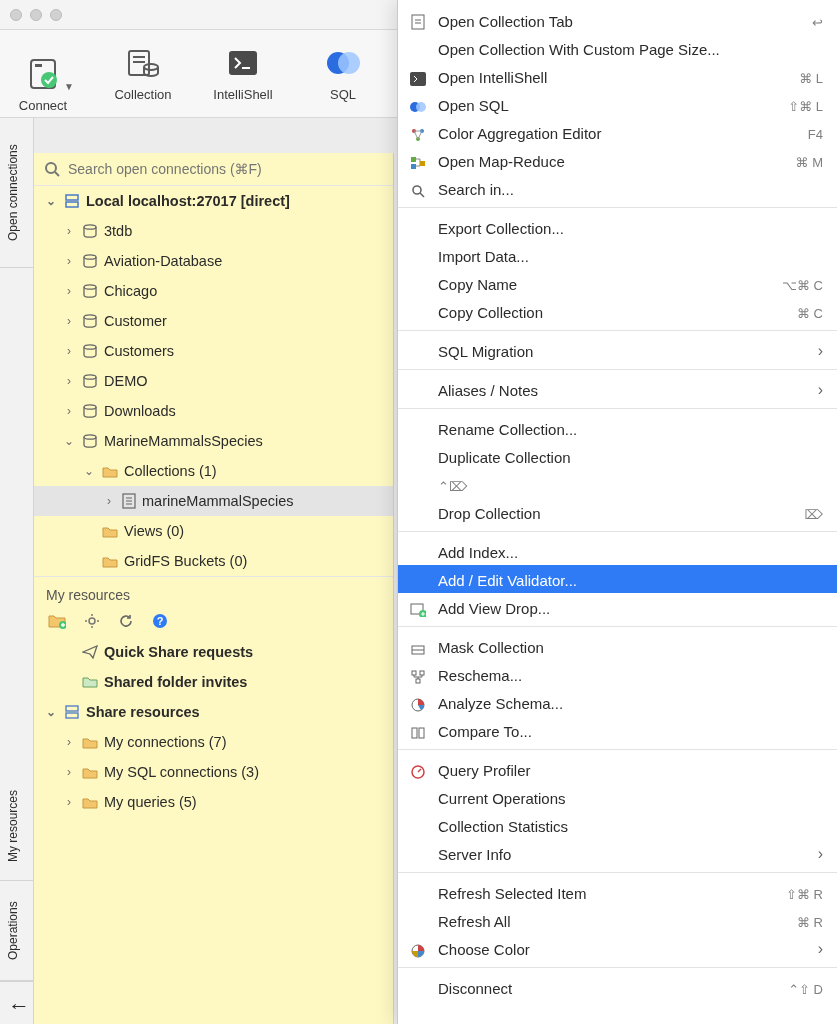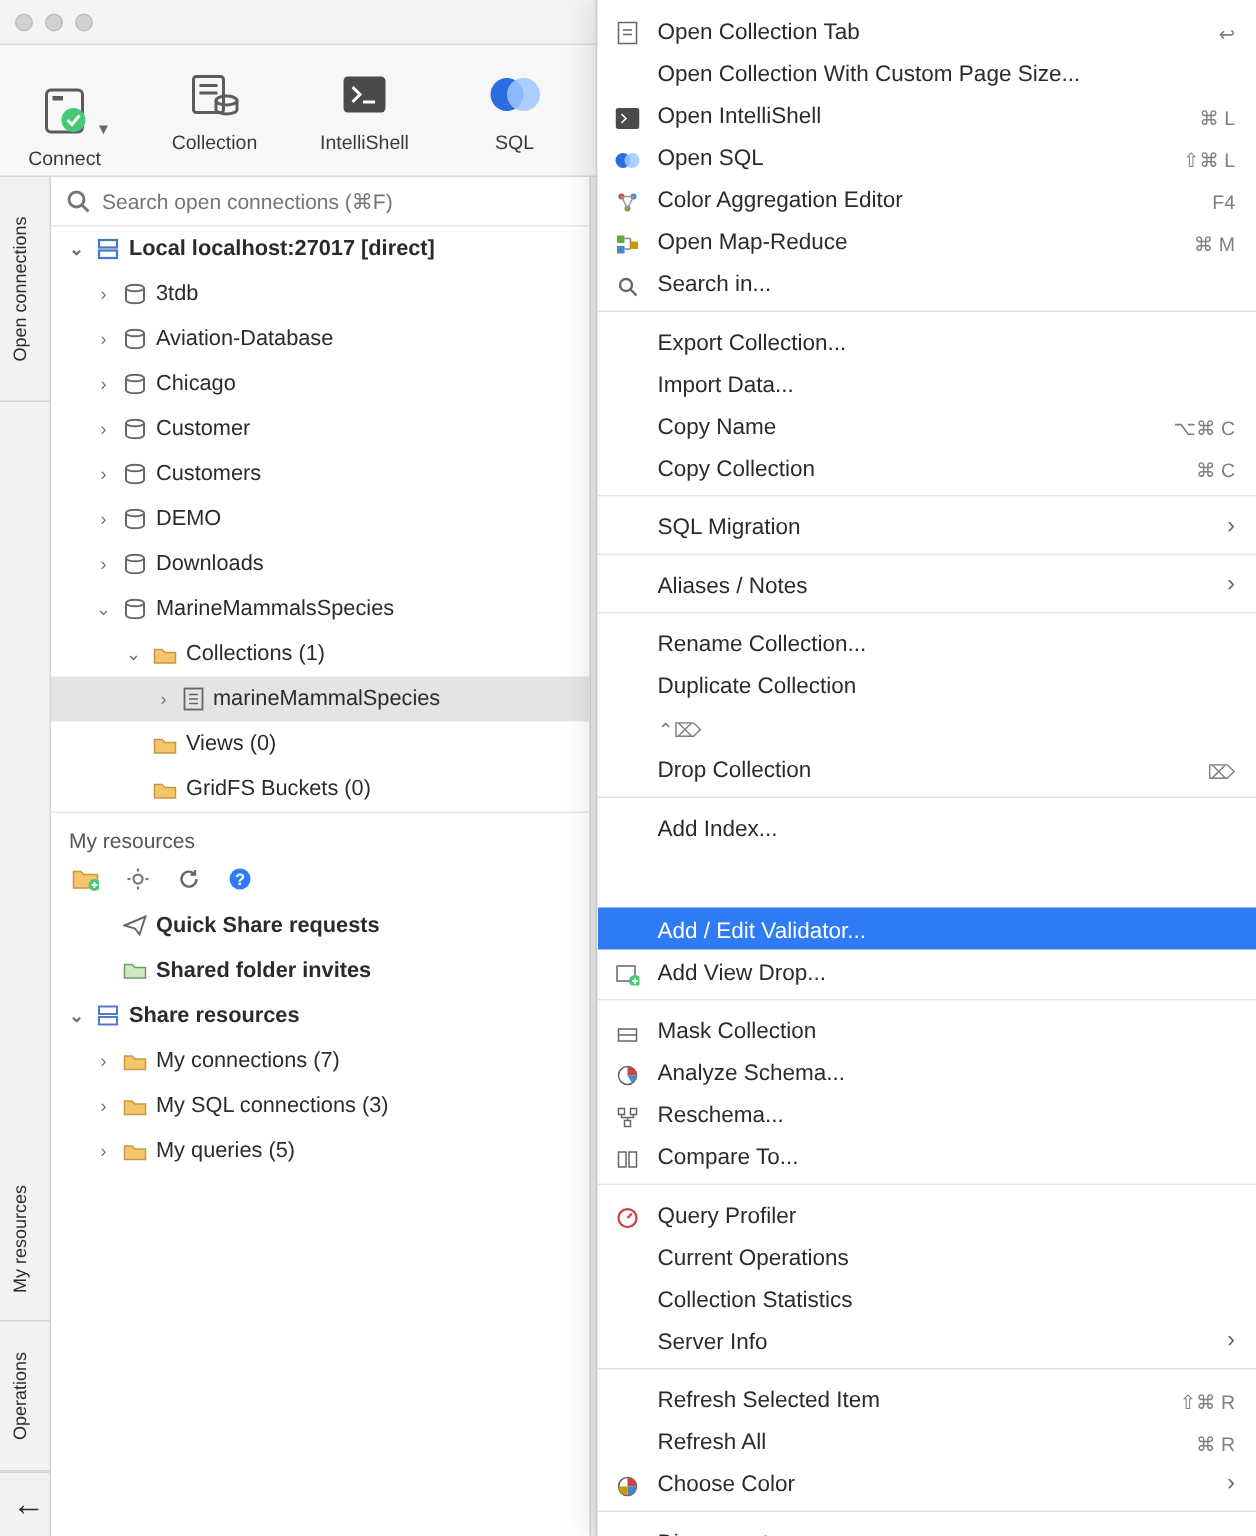--- a/index.html
+++ b/index.html
@@ -8,38 +8,38 @@
 .traffic { display: flex; gap: 8px; }
 .tl { width: 12px; height: 12px; border-radius: 50%; background: #d1d1d1; border: 1px solid #bcbcbc; }
 .toolbar { height: 88px; background: #f7f7f7; border-bottom: 1px solid #d7d7d7; display: flex; align-items: center; padding: 6px 8px; gap: 30px; }
 .tb-item { display: flex; flex-direction: column; align-items: center; gap: 6px; min-width: 70px; }
 .tb-item .icon { height: 36px; display: flex; align-items: center; justify-content: center; }
 .tb-item .lbl { font-size: 13px; color: #3a3a3a; }
 .main { display: flex; height: calc(1024px - 118px); }
 .left-rails { width: 34px; display: flex; flex-direction: column; border-right: 1px solid #d4d4d4; background: #f2f2f2; }
 .rail-tab { flex: 0 0 auto; writing-mode: vertical-rl; transform: rotate(180deg); padding: 12px 6px; font-size: 12px; border-top: 1px solid #d4d4d4; text-align: center; cursor: pointer; }
 .rail-back { padding: 8px; text-align: center; font-size: 22px; border-top: 1px solid #d4d4d4; }
-.side { width: 360px; background: #ffffff; border-right: 1px solid #d4d4d4; display: flex; flex-direction: column; overflow: hidden; }
+.side { width: 360px; background: #fef9c3; border-right: 1px solid #d4d4d4; display: flex; flex-direction: column; overflow: hidden; margin-top: 35px; }
 .search-wrap { padding: 8px 10px; border-bottom: 1px solid #e5e5e5; display: flex; align-items: center; gap: 8px; }
 .search-wrap input { flex: 1; border: none; font-size: 14px; outline: none; color: #888; background: transparent; }
 .tree { flex: 1; overflow: auto; font-size: 14.5px; padding-bottom: 6px; }
 .node { display: flex; align-items: center; gap: 6px; padding: 4px 6px 4px 0; line-height: 22px; white-space: nowrap; }
 .node.selected { background: #e4e4e4; }
 .indent-0 { padding-left: 10px; } .indent-1 { padding-left: 28px; } .indent-2 { padding-left: 48px; } .indent-3 { padding-left: 68px; }
 .chev { width: 14px; text-align: center; color: #6e6e6e; font-size: 12px; }
 .bold { font-weight: 600; }
 .section-lbl { padding: 10px 12px 6px; color: #555; font-size: 14px; border-top: 1px solid #e5e5e5; }
 .icon-row { display: flex; gap: 18px; padding: 4px 14px 8px; align-items: center; }
 .ctx-menu { position: absolute; top: 0; right: 0; width: 440px; height: 1024px; background: #fff; border-left: 1px solid #c9c9c9; box-shadow: -4px 0 18px rgba(0,0,0,0.12); overflow: auto; padding-top: 6px; }
 .mi { display: flex; align-items: flex-end; padding: 4px 14px 4px 10px; min-height: 28px; gap: 10px; font-size: 15px; cursor: default; }
 .mi .mic { width: 20px; display: flex; justify-content: center; }
 .mi .txt { flex: 1; }
 .mi .hint { color: #808080; font-size: 13px; }
 .mi .sub { color: #6a6a6a; font-size: 16px; }
-.mi.highlight { background: #2f7bf5; color: #fff; margin-top: 40px; }
+.mi.highlight { background: #2f7bf5; color: #fff; }
 .sep { height: 1px; background: #e3e3e3; margin: 5px 0; }
 svg { display: block; }
 .db-icon { width:16px; height:14px; }
 .folder-icon { width:16px; height:13px; }
 </style>
 </head>
 <body>
 
 <div class="titlebar">
   <div class="traffic">
@@ -438,41 +438,41 @@
         <svg width="14" height="14">
           <rect x="1" y="4" width="12" height="8" fill="none" stroke="#666"></rect>
           <line x1="1" y1="8" x2="13" y2="8" stroke="#666"></line>
         </svg>
       </span>
       <span class="txt">Mask Collection</span>
     </div>
   <div class="mi">
       <span class="mic">
         <svg width="14" height="14">
-          <circle cx="7" cy="7" r="6" fill="none" stroke="#666"></circle>
-          <path d="M7 7V1A6 6 0 0 1 13 7z" fill="#c44"></path>
-          <path d="M7 7h6a6 6 0 0 1-3 5.2z" fill="#48c"></path>
-        </svg>
-      </span>
-      <span class="txt">Analyze Schema...</span>
-    </div>
-  <div class="mi">
-      <span class="mic">
-        <svg width="14" height="14">
           <rect x="1" y="1" width="4" height="4" fill="none" stroke="#666"></rect>
           <rect x="9" y="1" width="4" height="4" fill="none" stroke="#666"></rect>
           <rect x="5" y="9" width="4" height="4" fill="none" stroke="#666"></rect>
           <path d="M3 5v2h8V5M7 7v2" stroke="#666" fill="none"></path>
         </svg>
       </span>
       <span class="txt">Reschema...</span>
     </div>
   <div class="mi">
       <span class="mic">
         <svg width="14" height="14">
+          <circle cx="7" cy="7" r="6" fill="none" stroke="#666"></circle>
+          <path d="M7 7V1A6 6 0 0 1 13 7z" fill="#c44"></path>
+          <path d="M7 7h6a6 6 0 0 1-3 5.2z" fill="#48c"></path>
+        </svg>
+      </span>
+      <span class="txt">Analyze Schema...</span>
+    </div>
+  <div class="mi">
+      <span class="mic">
+        <svg width="14" height="14">
           <rect x="1" y="2" width="5" height="10" fill="none" stroke="#666"></rect>
           <rect x="8" y="2" width="5" height="10" fill="none" stroke="#666"></rect>
         </svg>
       </span>
       <span class="txt">Compare To...</span>
     </div>
   <div class="sep"></div>
   <div class="mi">
       <span class="mic">
         <svg width="14" height="14">

